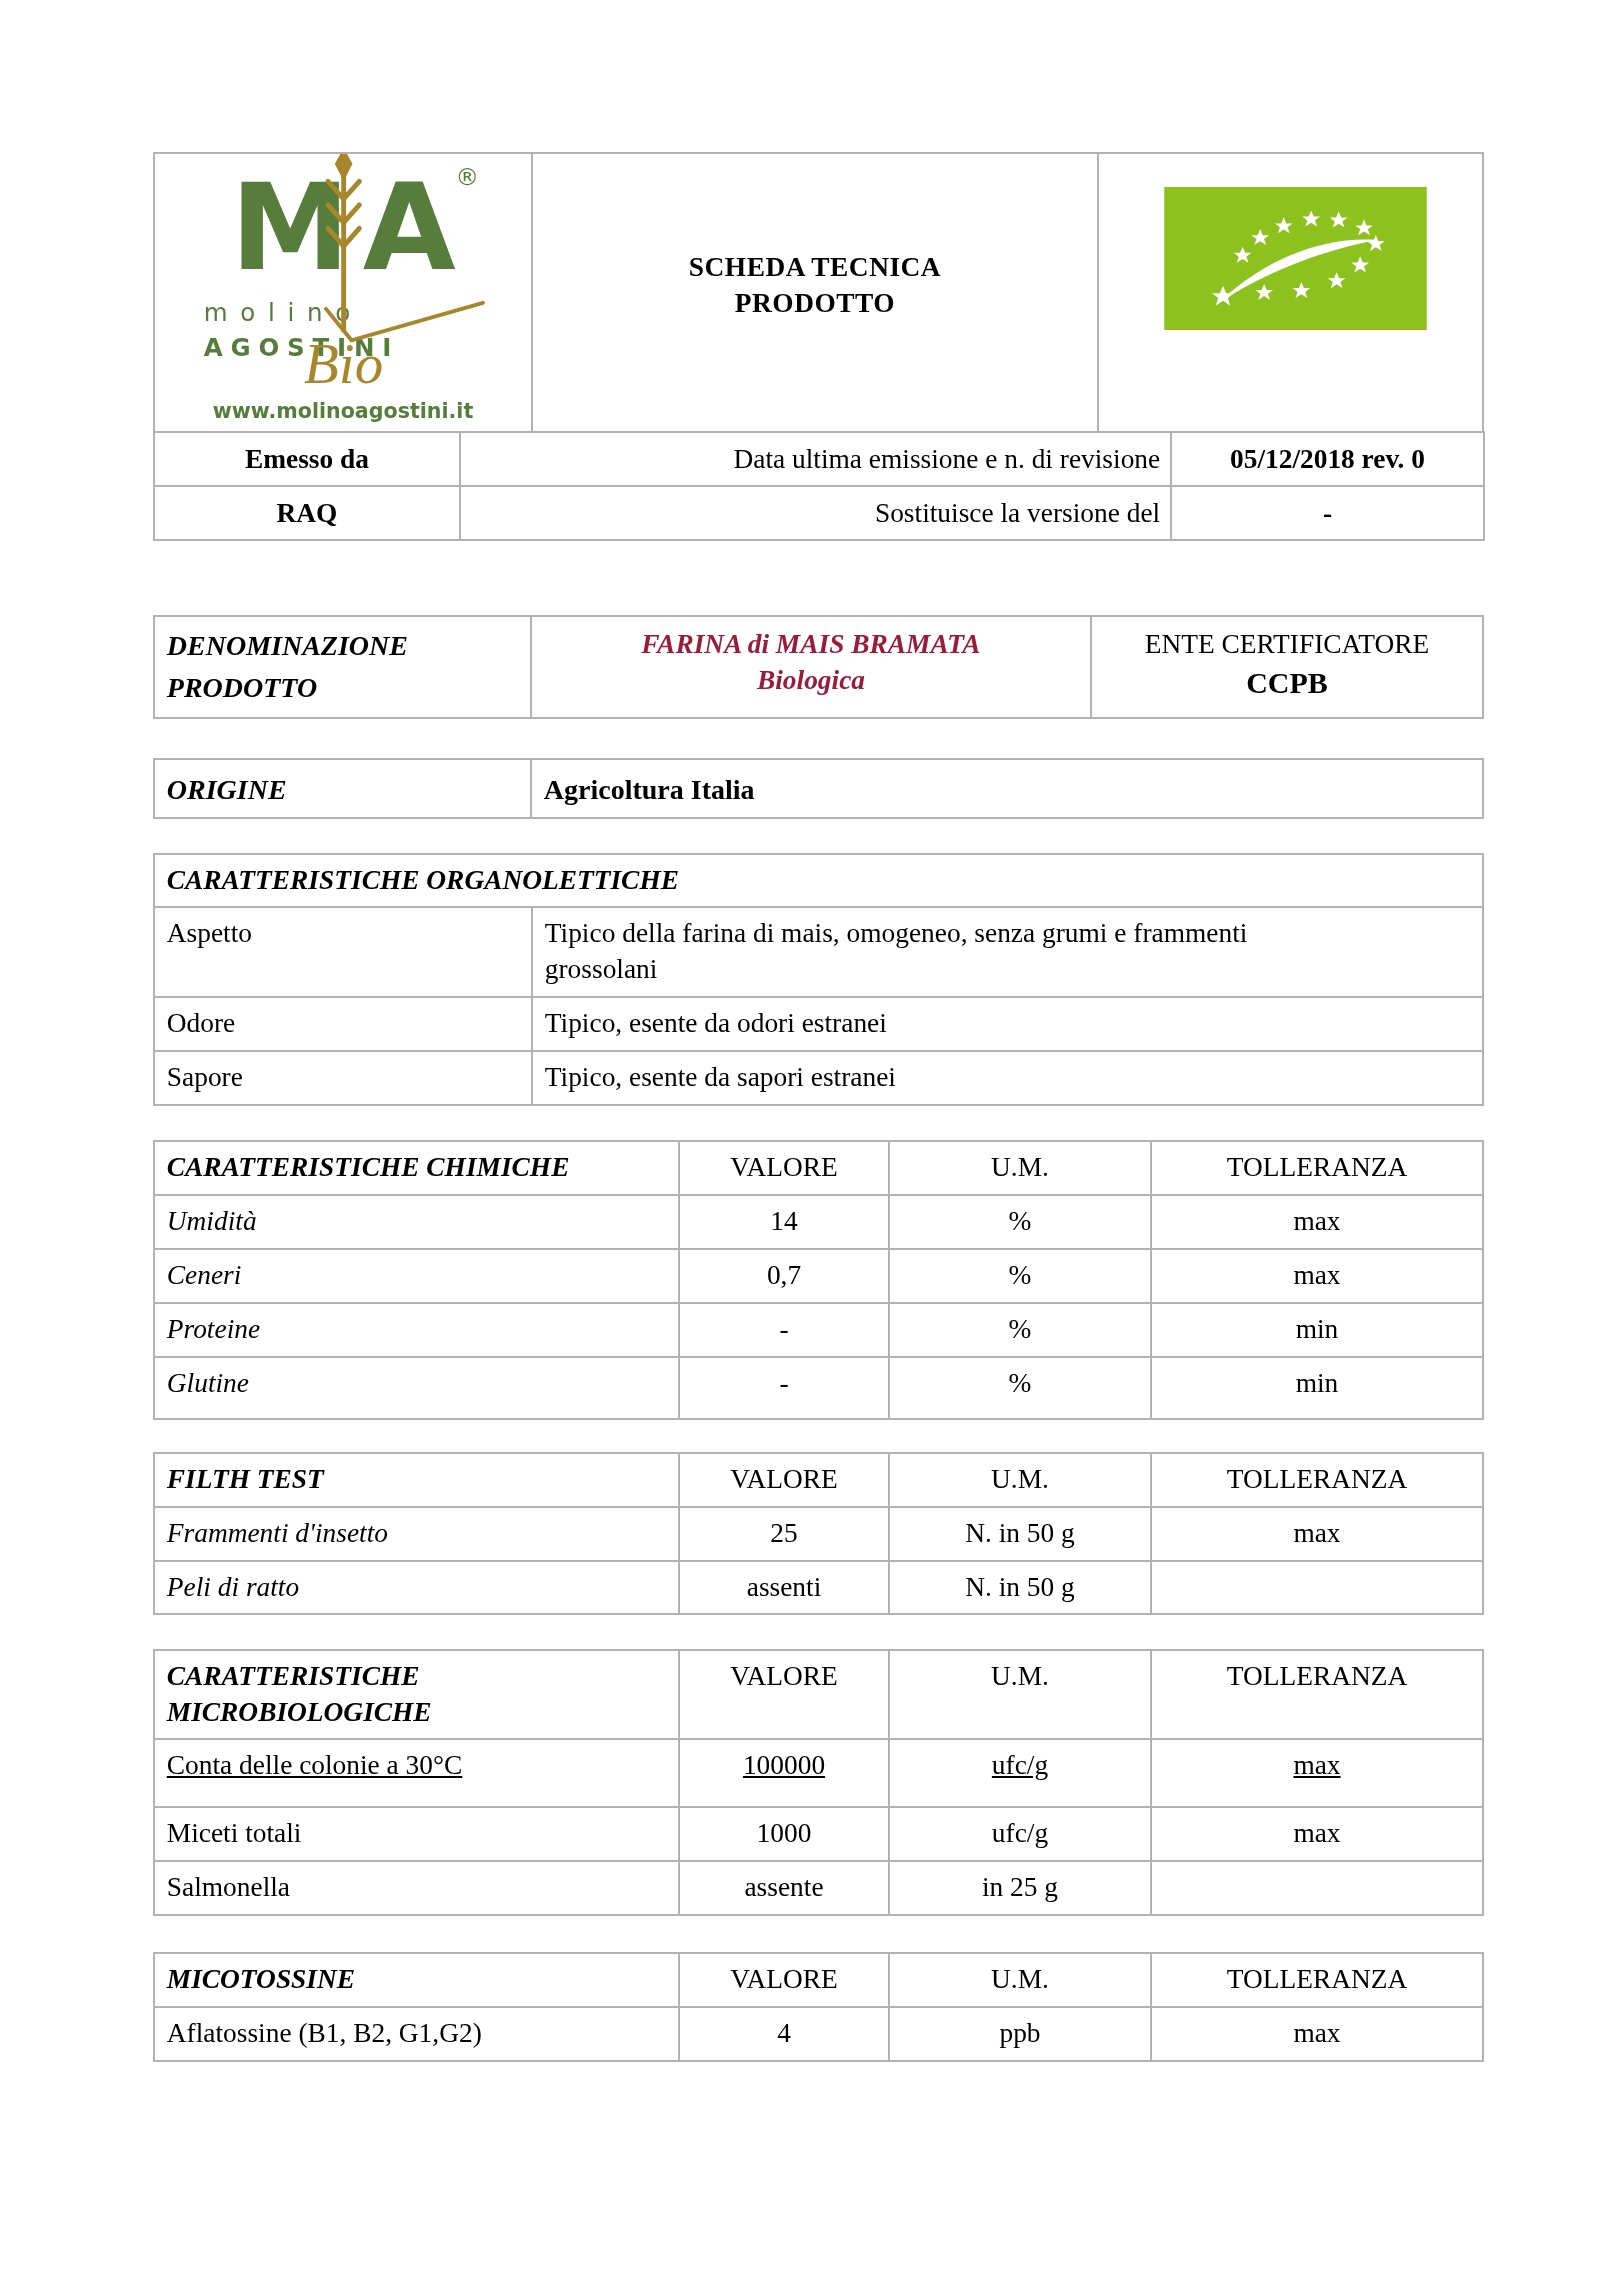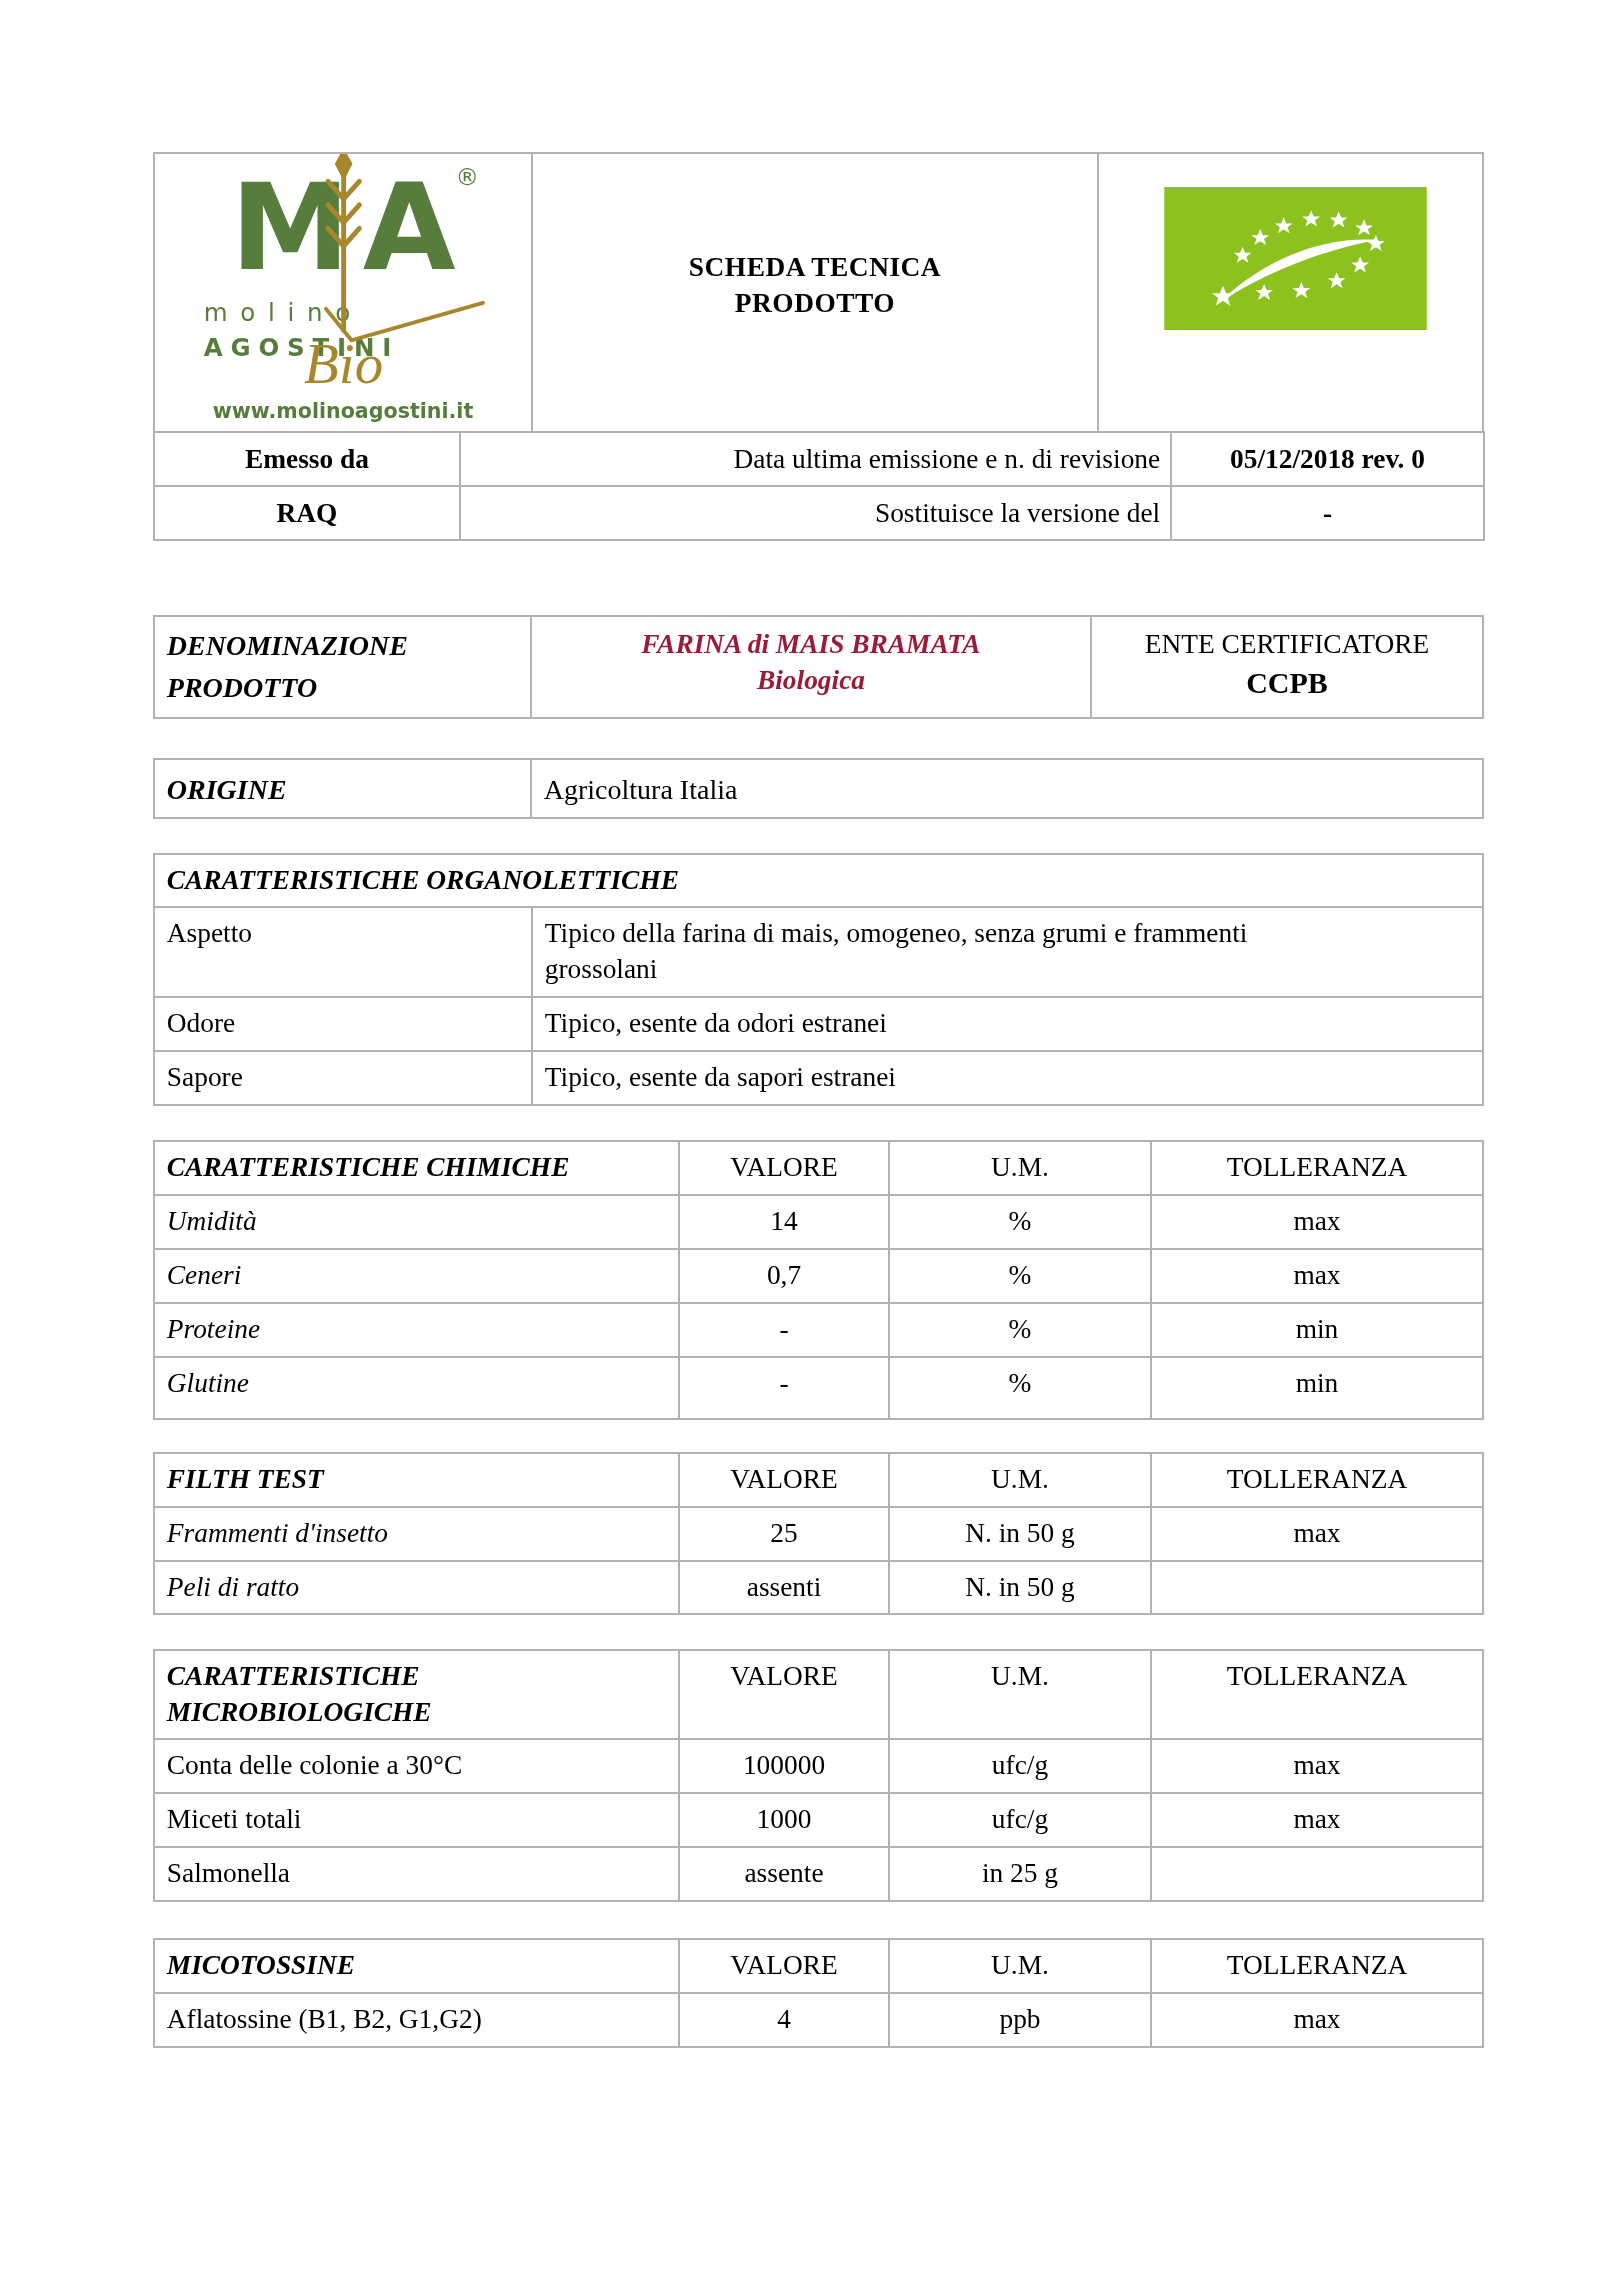--- a/index.html
+++ b/index.html
@@ -22,21 +22,21 @@
   table.tbl{border-collapse:collapse;table-layout:fixed;width:1329px;}
   table.tbl td{
     border:2px solid var(--border);
     vertical-align:top;
     padding:7.8px 11.8px;
     font-size:27.4px;
     line-height:1.3;
     overflow:hidden;
   }
   .c{text-align:center;}
-  .b{font-weight:normal;}
+  .b{font-weight:bold;}
   .i{font-style:italic;}
   .bi{font-weight:bold;font-style:italic;}
 
   
   .header-tbl td{padding:0;}
   .logo-cell{position:relative;}
   .title-cell{
     text-align:center;font-weight:bold;font-size:36px;line-height:1.45;
     padding-top:96px !important;letter-spacing:0.5px;
   }
@@ -316,21 +316,21 @@
       <tbody>
           <tr style="height:88px;">
         <td class="bi">
           <div>CARATTERISTICHE</div>
           <div>MICROBIOLOGICHE</div>
         </td>
         <td class="c">VALORE</td>
         <td class="c">U.M.</td>
         <td class="c">TOLLERANZA</td>
       </tr>
-      <tr style="height:54px;">
+      <tr style="height:68px;text-decoration:underline;">
         <td>Conta delle colonie a 30°C</td>
         <td class="c">100000</td>
         <td class="c">ufc/g</td>
         <td class="c">max</td>
       </tr>
       <tr style="height:54px;">
         <td>Miceti totali</td>
         <td class="c">1000</td>
         <td class="c">ufc/g</td>
         <td class="c">max</td>

